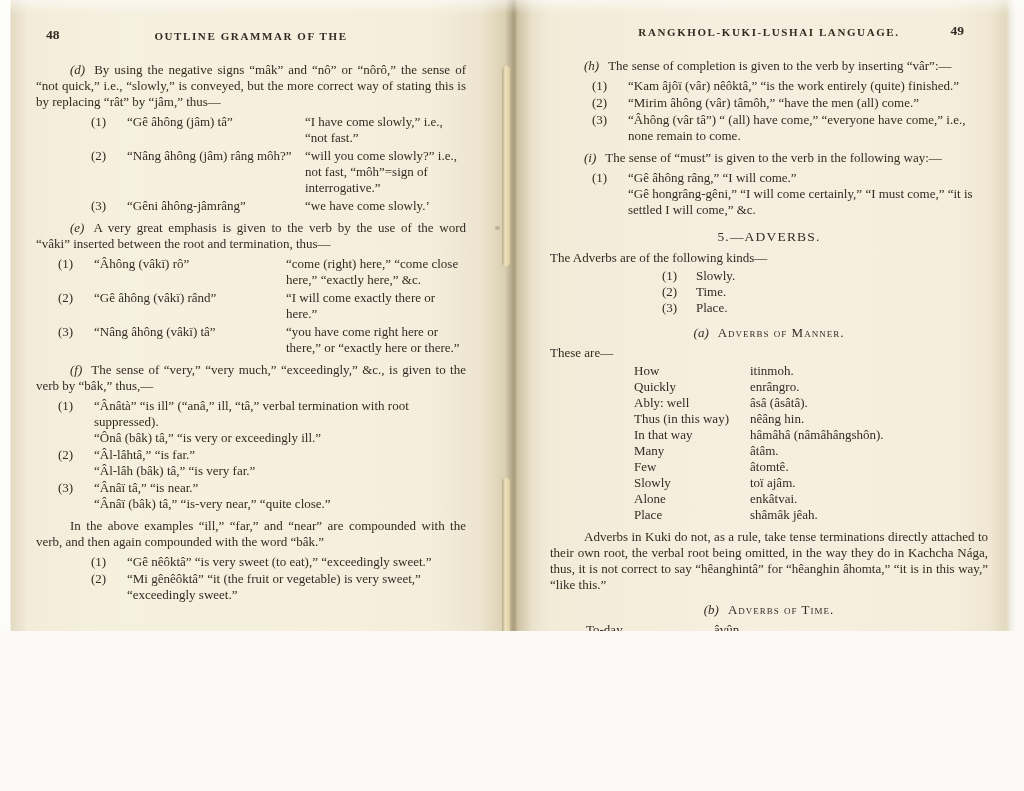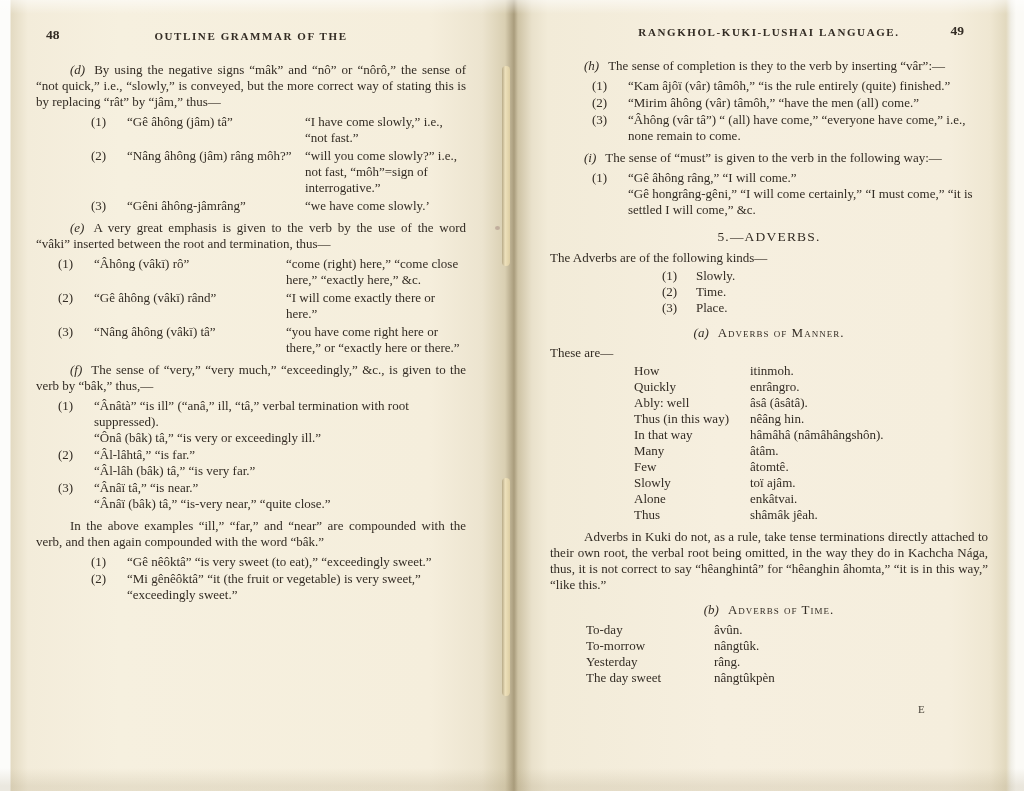--- a/index.html
+++ b/index.html
@@ -1,18 +1,18 @@
 <!DOCTYPE html>
 <html><head>
 <meta charset="utf-8">
 <style>
   * { box-sizing: border-box; }
   html, body { margin:0; padding:0; background:#fbfaf6; }
   .scan {
-    position:relative; width:1024px; height:791px; overflow:hidden;
+    position:relative; width:1024px; height:631px; overflow:hidden;
     font-family:"Liberation Serif","DejaVu Serif",serif;
     color:#332c24;
     background:
       linear-gradient(180deg, rgba(255,255,255,.55) 0px, rgba(255,255,255,0) 14px,
                       rgba(255,255,255,0) 768px, rgba(167,152,118,.20) 786px),
       linear-gradient(90deg,
         #fcfcfa 0px, #fcfcfa 10px,
         #e3dac2 11px, #f3ecda 28px,
         #f6f0df 120px, #f5eedc 430px,
         #ece4cf 482px, #d9cfb2 505px, #a99c7c 514px, #cec3a5 518px, #e9e1cb 532px,
@@ -159,25 +159,25 @@
       <span class="body">“Mi gênêôktâ” “it (the fruit or vegetable) is very sweet,” “exceedingly sweet.”</span>
     </div>
   </div>
 
   <div class="textblock right-block">
     <div class="pagehead">
       <span class="runhead">RANGKHOL-KUKI-LUSHAI LANGUAGE.</span>
       <span class="pagenum pn-right">49</span>
     </div>
 
-    <p class="para"><span class="lbl">(h)</span><span>The sense of completion is they to the verb by inserting “vâr”:—</span></p>
-
-    <div class="h-item">
-      <span class="num">(1)</span>
-      <span class="body">“Kam âjôï (vâr) tâmôh,” “is the rule entirely (quite) finished.”</span>
+    <p class="para"><span class="lbl">(h)</span><span>The sense of completion is given to the verb by inserting “vâr”:—</span></p>
+
+    <div class="h-item">
+      <span class="num">(1)</span>
+      <span class="body">“Kam âjôï (vâr) nêôktâ,” “is the work entirely (quite) finished.”</span>
     </div>
     <div class="h-item">
       <span class="num">(2)</span>
       <span class="body">“Mirim âhông (vâr) tâmôh,” “have the men (all) come.”</span>
     </div>
     <div class="h-item">
       <span class="num">(3)</span>
       <span class="body">“Âhông (vâr tâ”) “ (all) have come,” “everyone have come,” i.e., none remain to come.</span>
     </div>
 
@@ -240,21 +240,21 @@
         </div>
       <div class="vocab-row">
           <span class="en">Slowly</span>
           <span class="nat">toï ajâm.</span>
         </div>
       <div class="vocab-row">
           <span class="en">Alone</span>
           <span class="nat">enkâtvai.</span>
         </div>
       <div class="vocab-row">
-          <span class="en">Thus</span>
+          <span class="en">Place</span>
           <span class="nat">shâmâk jêah.</span>
         </div>
     </div>
 
     <p class="para">Adverbs in Kuki do not, as a rule, take tense terminations directly attached to their own root, the verbal root being omitted, in the way they do in Kachcha Nága, thus, it is not correct to say “hêanghintâ” for “hêanghin âhomta,” “it is in this way,” “like this.”</p>
 
     <div class="sub-head"><span class="lbl">(b)</span><span class="sc">Adverbs of Time.</span></div>
 
     <div class="vocab time">
       <div class="vocab-row">

